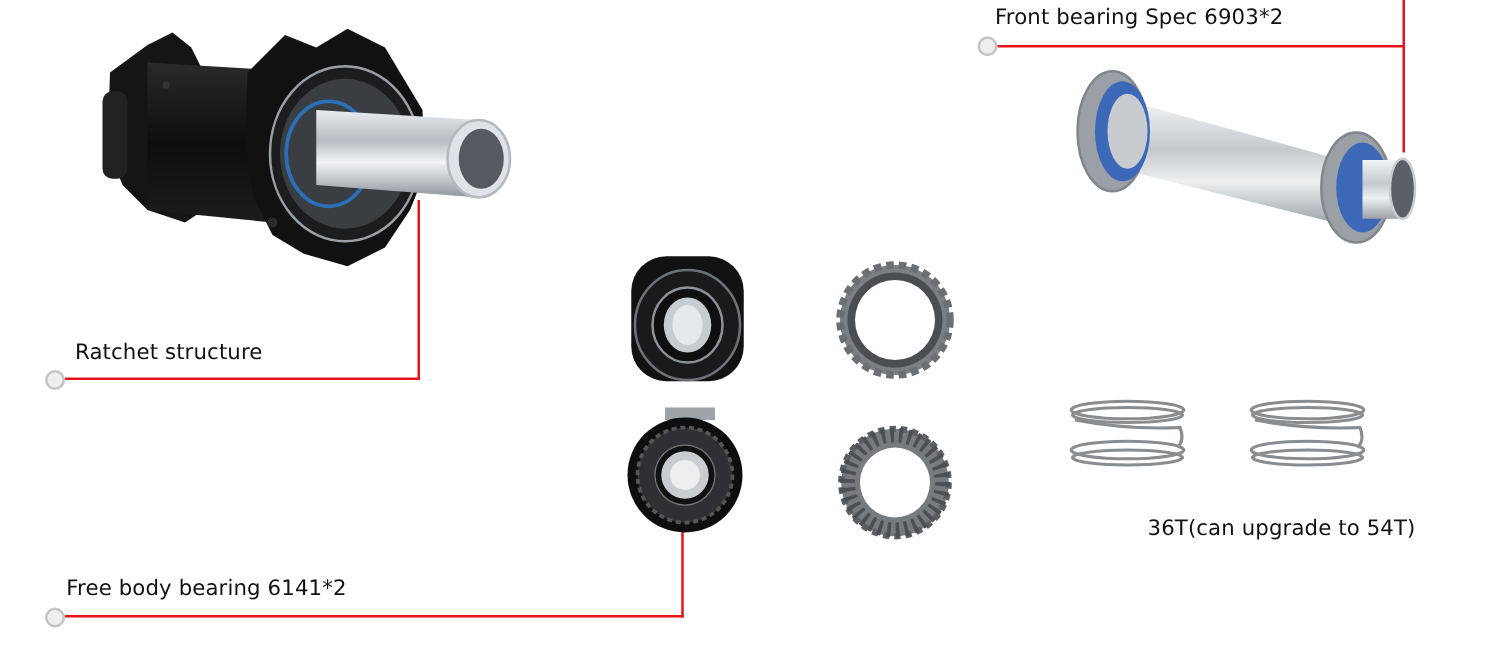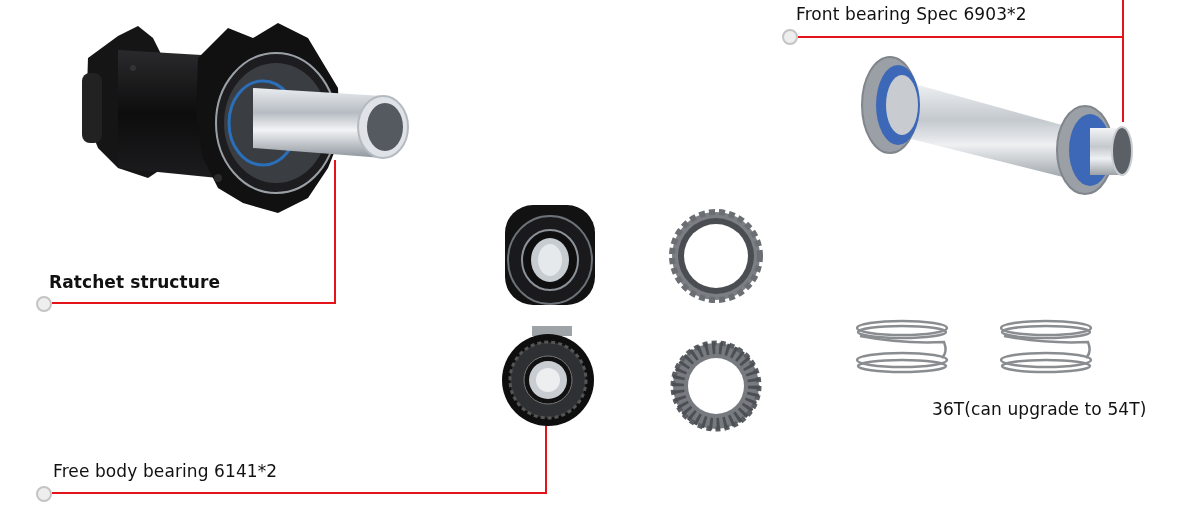--- a/index.html
+++ b/index.html
@@ -10,31 +10,31 @@
   svg{position:absolute;overflow:visible;}
 </style>
 </head>
 <body>
 
 <div class="label" style="left:796px;top:4px;text-align:center;">Front bearing Spec 6903*2</div>
 <div class="dot" style="left:782px;top:29px;"></div>
 <div class="ln" style="left:798px;top:36px;width:326px;height:2px;"></div>
 <div class="ln" style="left:1122px;top:0;width:2px;height:122px;"></div>
 
-<div class="label" style="left:49px;top:272px;font-weight:bold;">Ratchet structure</div>
+<div class="label" style="left:60px;top:272px;">Ratchet structure</div>
 <div class="dot" style="left:36px;top:296px;"></div>
 <div class="ln" style="left:52px;top:302px;width:284px;height:2px;"></div>
 <div class="ln" style="left:334px;top:160px;width:2px;height:144px;"></div>
 
 <div class="label" style="left:53px;top:461px;">Free body bearing 6141*2</div>
 <div class="dot" style="left:36px;top:486px;"></div>
 <div class="ln" style="left:52px;top:492px;width:495px;height:2px;"></div>
 <div class="ln" style="left:545px;top:424px;width:2px;height:70px;"></div>
 
-<div class="label" style="left:918px;top:399px;margin-left:14px;">36T(can upgrade to 54T)</div>
+<div class="label" style="left:918px;top:413px;">36T(can upgrade to 54T)</div>
 
 <svg style="left:78px;top:18px;" width="340" height="200" viewBox="0 0 340 200">
   <defs>
     <linearGradient id="alu" x1="0" y1="0" x2="0" y2="1">
       <stop offset="0" stop-color="#e9ecef"></stop>
         <stop offset="0.35" stop-color="#b6bcc2"></stop>
       <stop offset="0.6" stop-color="#f2f4f6"></stop>
         <stop offset="1" stop-color="#8e959c"></stop>
     </linearGradient>
     <linearGradient id="blk" x1="0" y1="0" x2="0" y2="1">

